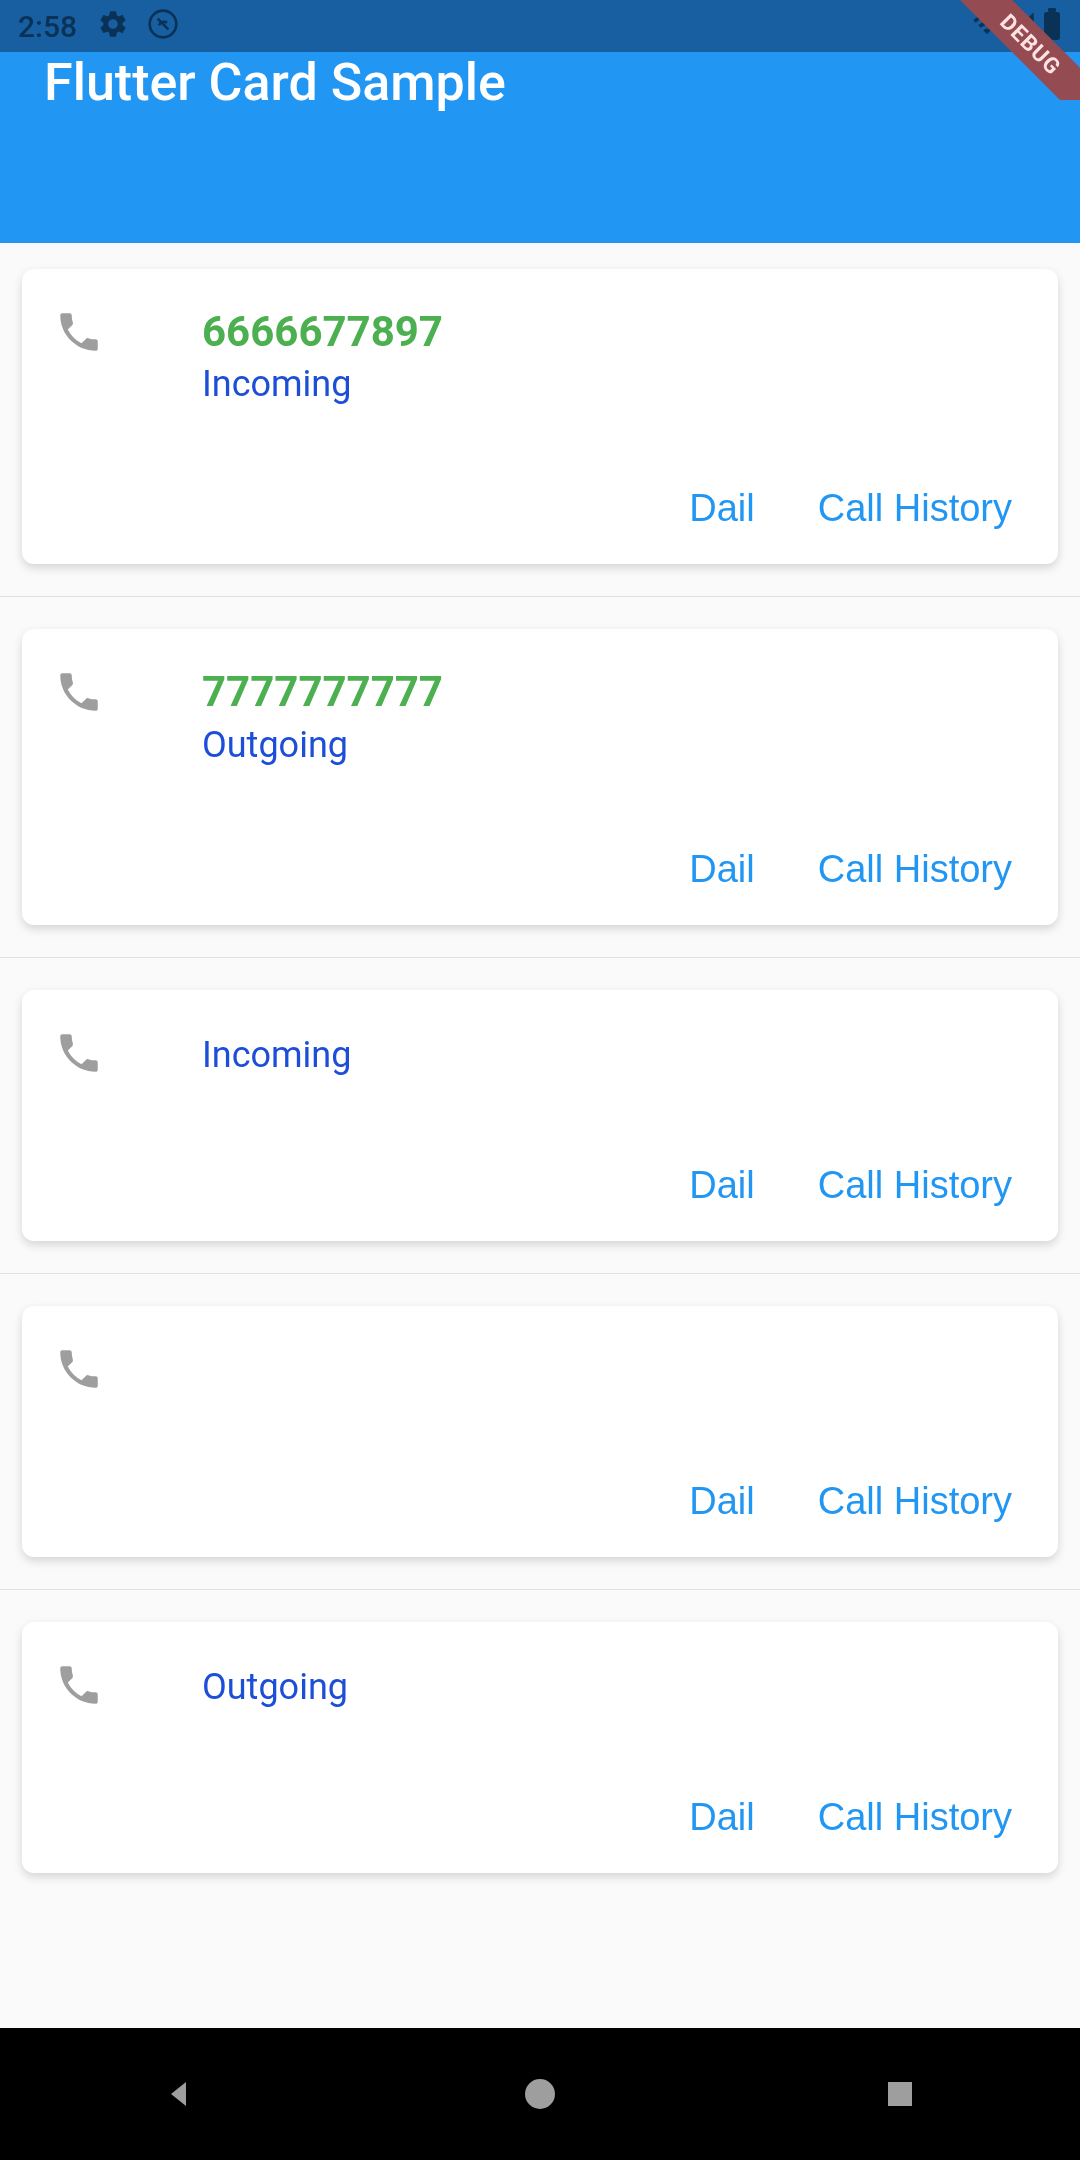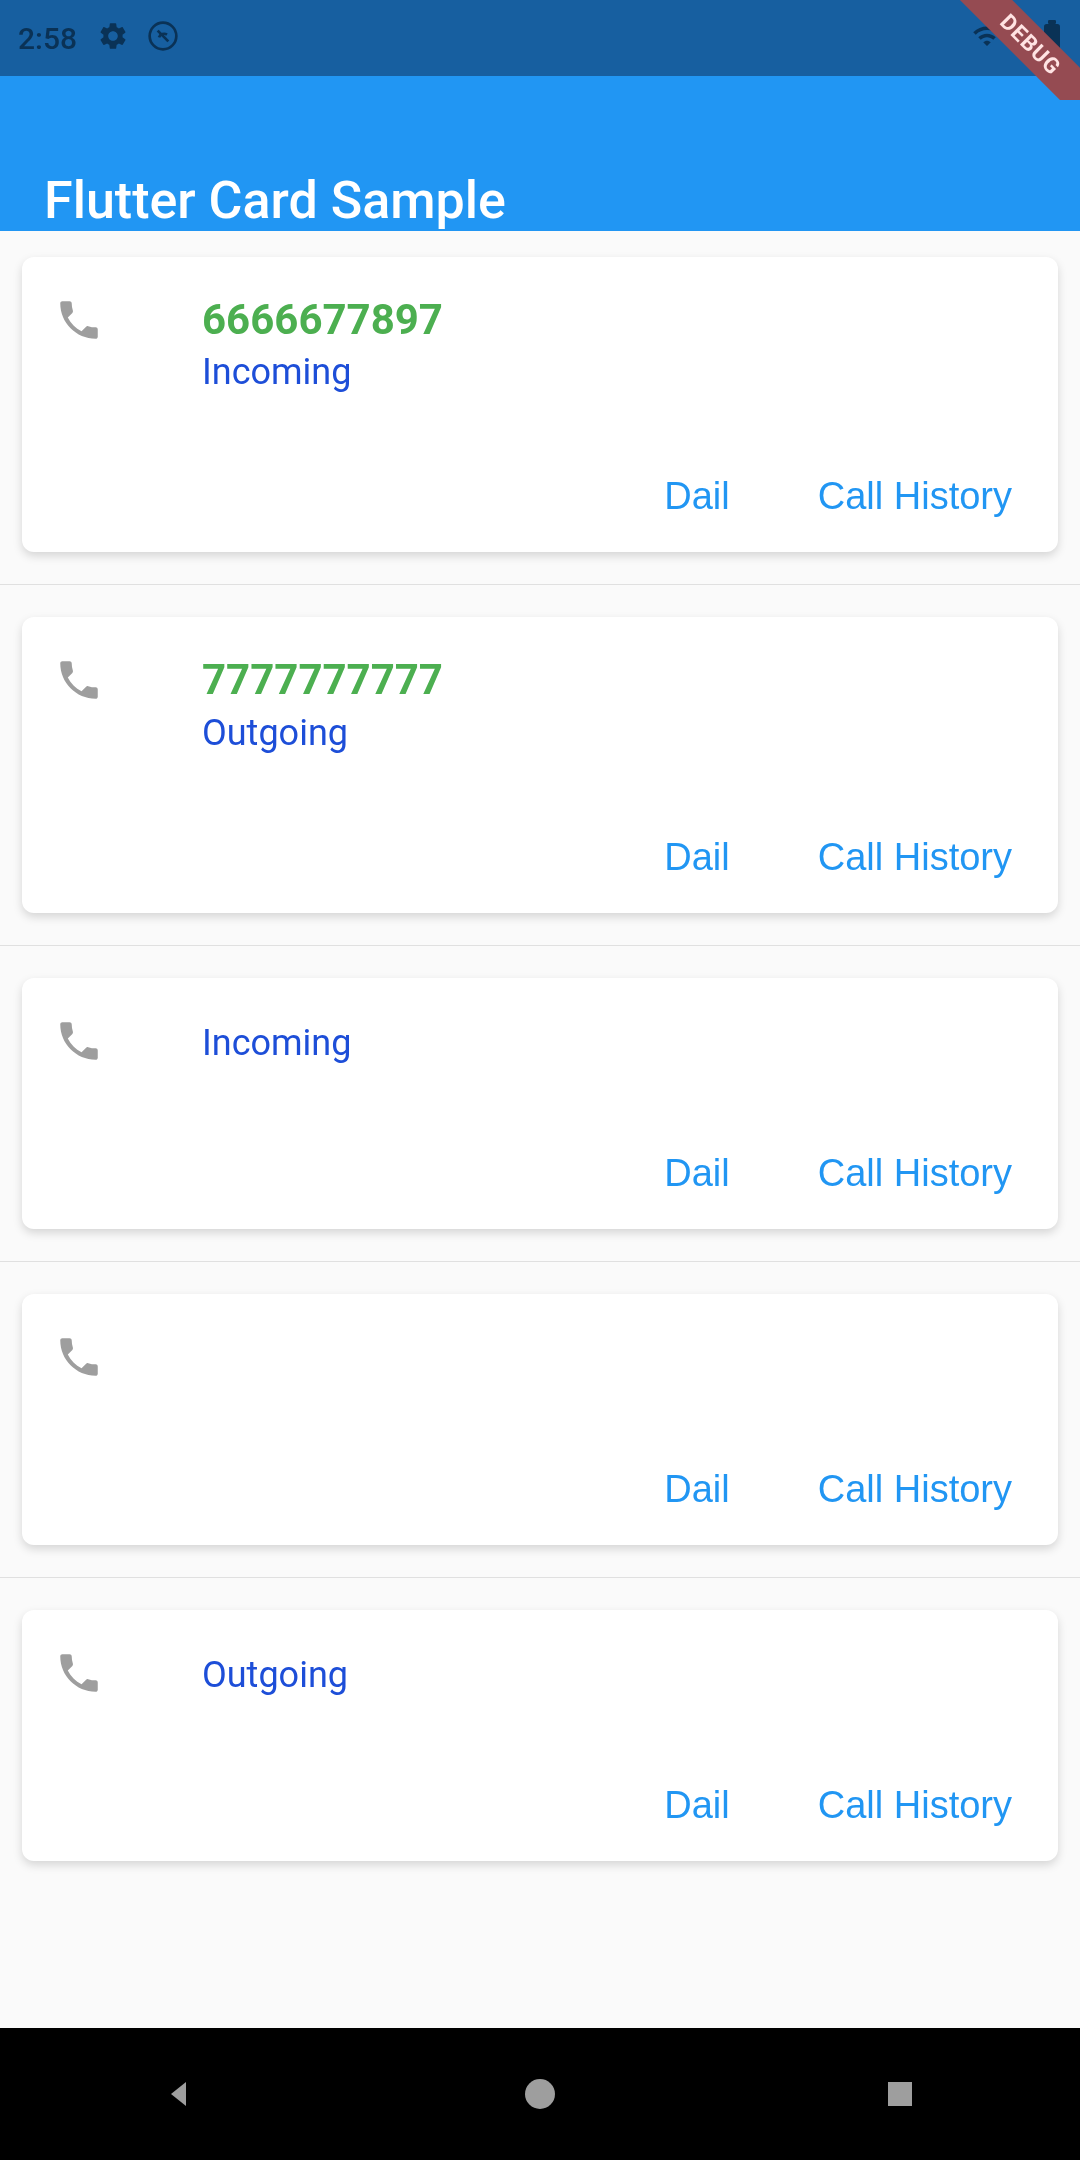--- a/index.html
+++ b/index.html
@@ -9,21 +9,21 @@
     }
     body {
       font-family: -apple-system, BlinkMacSystemFont, 'Roboto', sans-serif;
       width: 1080px;
       height: 2160px;
       background: #fafafa;
       overflow: hidden;
       position: relative;
     }
     .status-bar {
-      height: 76px;
+      height: 52px;
       background: #175fa0;
       display: flex;
       align-items: center;
       justify-content: space-between;
       padding: 0 18px;
       color: #0a3256;
     }
     .status-left {
       display: flex;
       align-items: center;
@@ -36,24 +36,24 @@
     .status-icons-left {
       display: flex;
       gap: 18px;
     }
     .status-right {
       display: flex;
       align-items: center;
       gap: 6px;
     }
     .app-bar {
-      height: 155px;
+      height: 191px;
       background: #2196f3;
       display: flex;
-      align-items: flex-end;
+      align-items: flex-start;
       padding: 0 44px;
     }
     .app-bar-title {
       color: #ffffff;
       font-size: 52px;
       font-weight: 500;
     }
     .debug-banner {
       position: absolute;
       top: 0;
@@ -114,21 +114,21 @@
     }
     .call-type {
       color: #1d4ed8;
       font-size: 36px;
       font-weight: 400;
       margin-top: 6px;
     }
     .card-actions {
       display: flex;
       justify-content: flex-end;
-      gap: 48px;
+      gap: 23px;
       margin-top: 70px;
       padding-right: 4px;
     }
     .action-btn {
       color: #2196f3;
       font-size: 38px;
       font-weight: 500;
       background: none;
       border: none;
       cursor: pointer;

